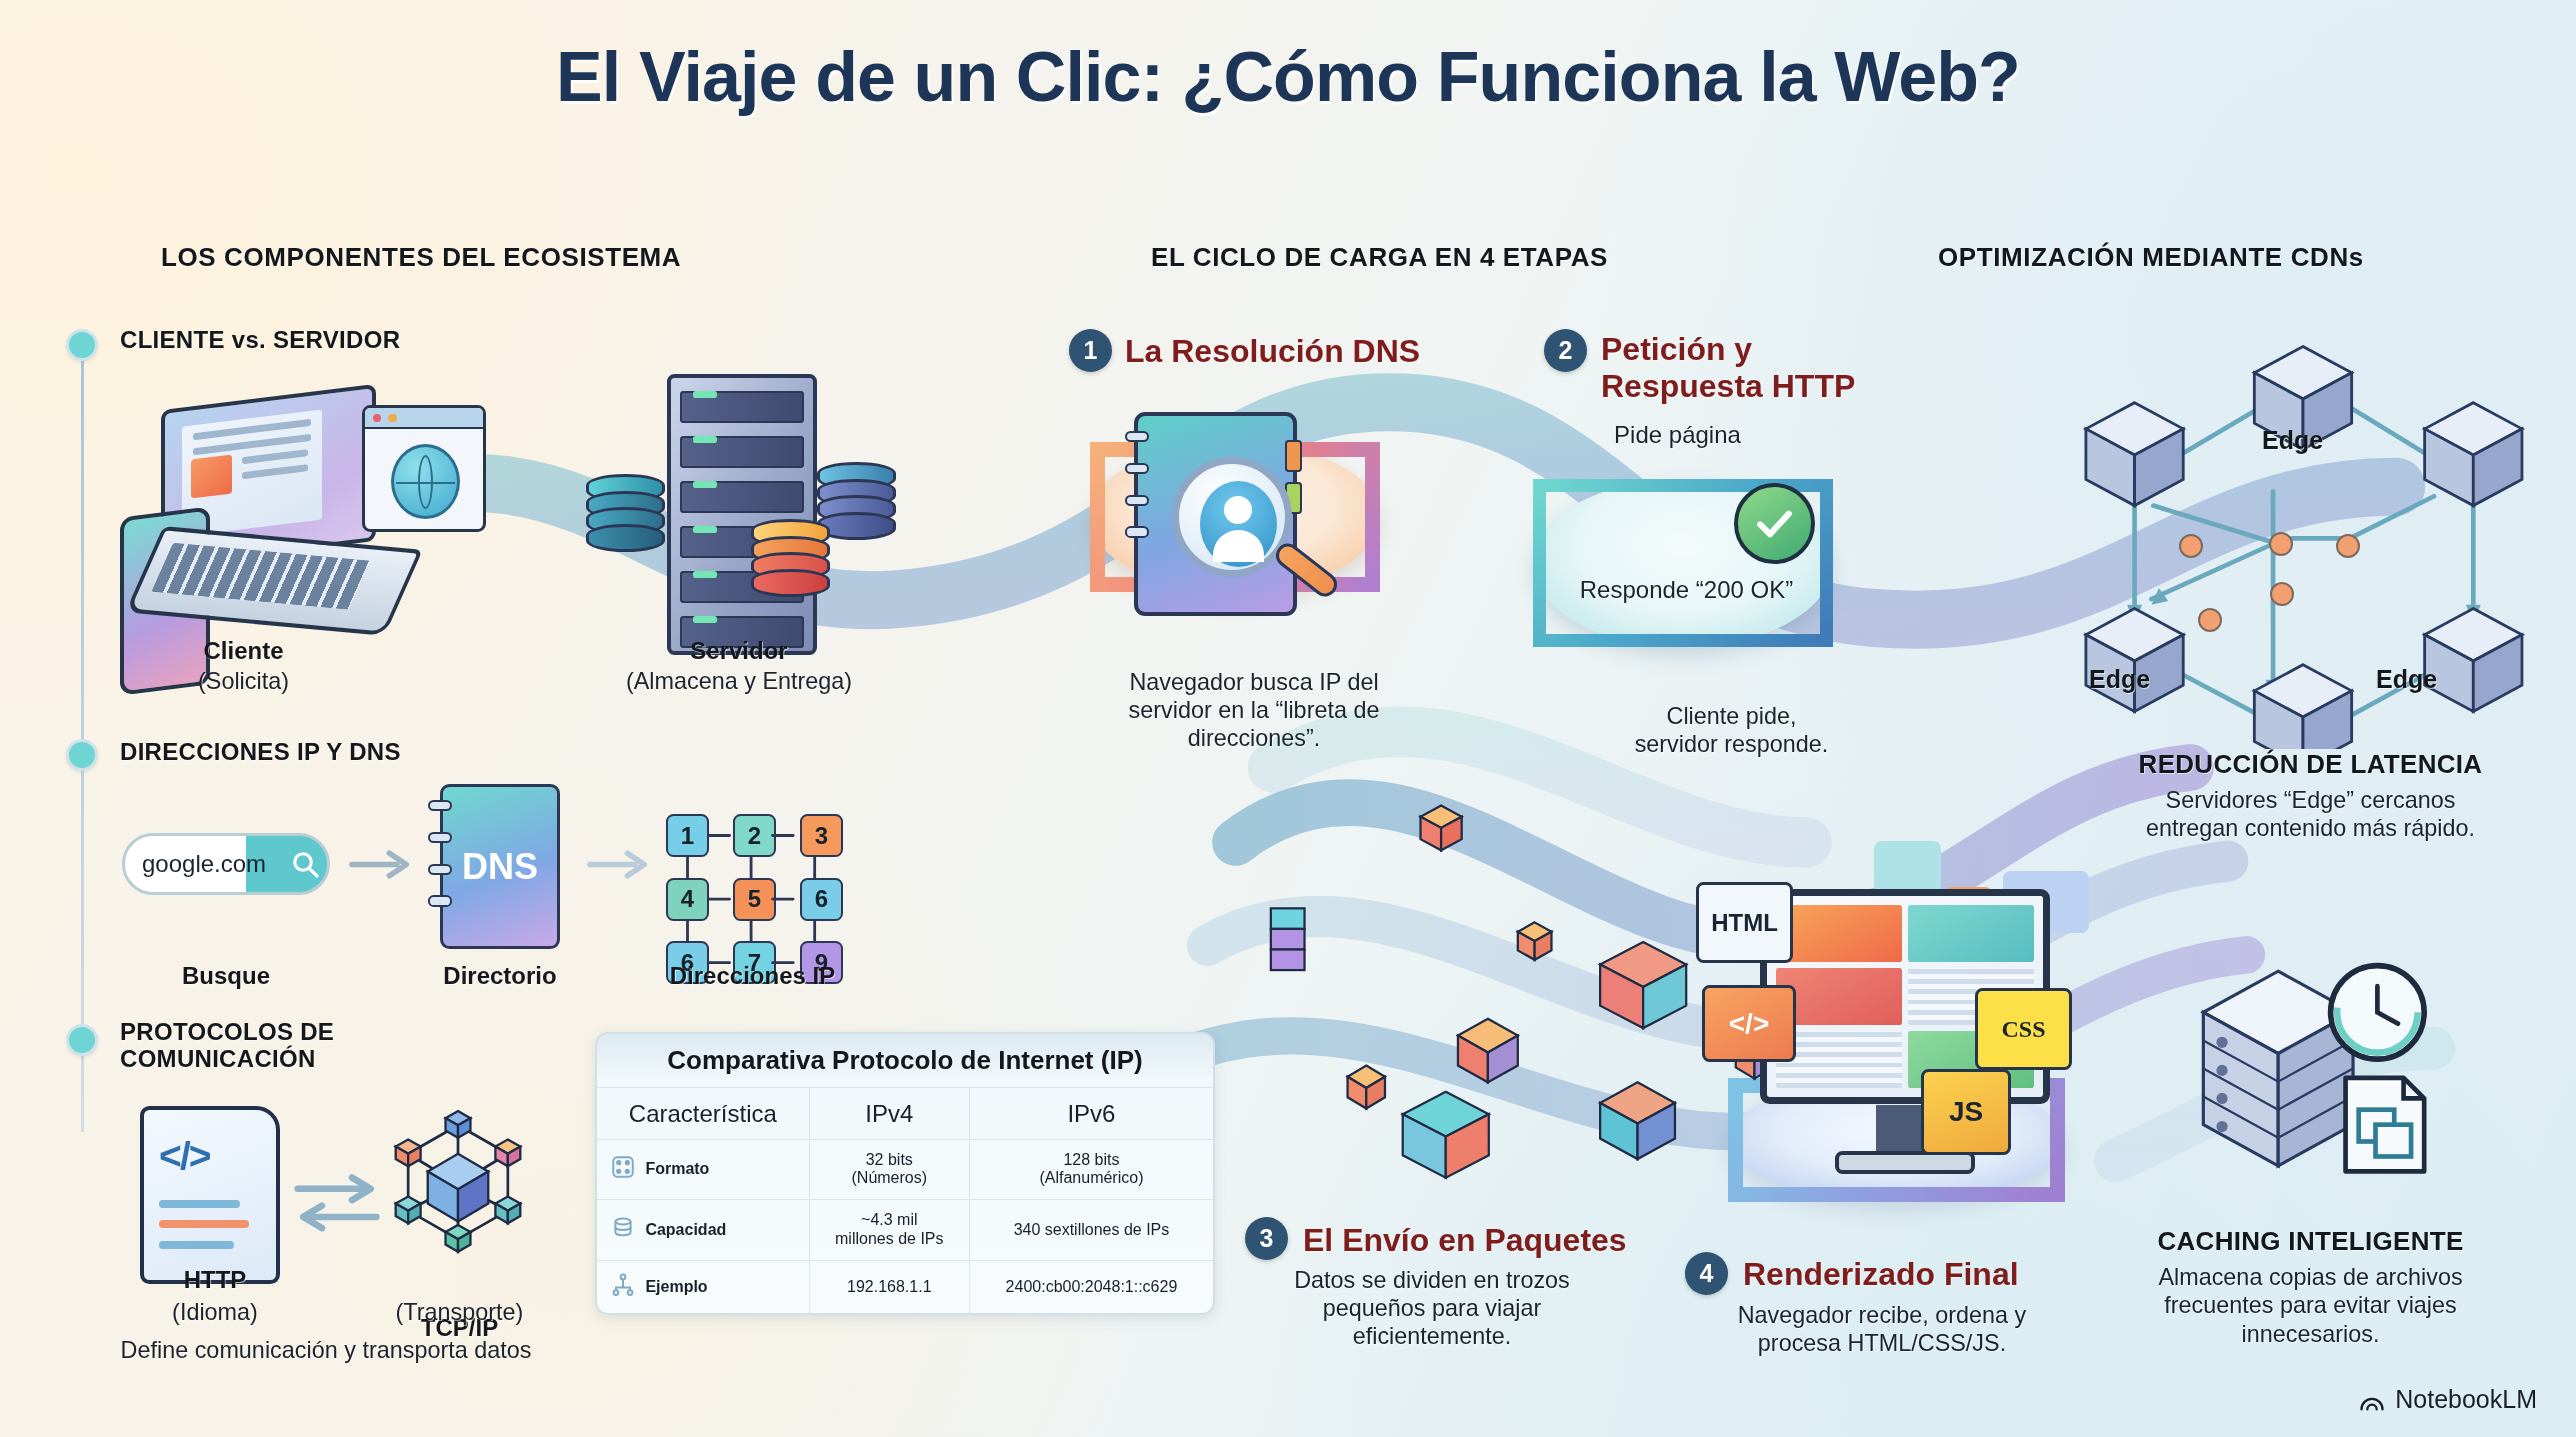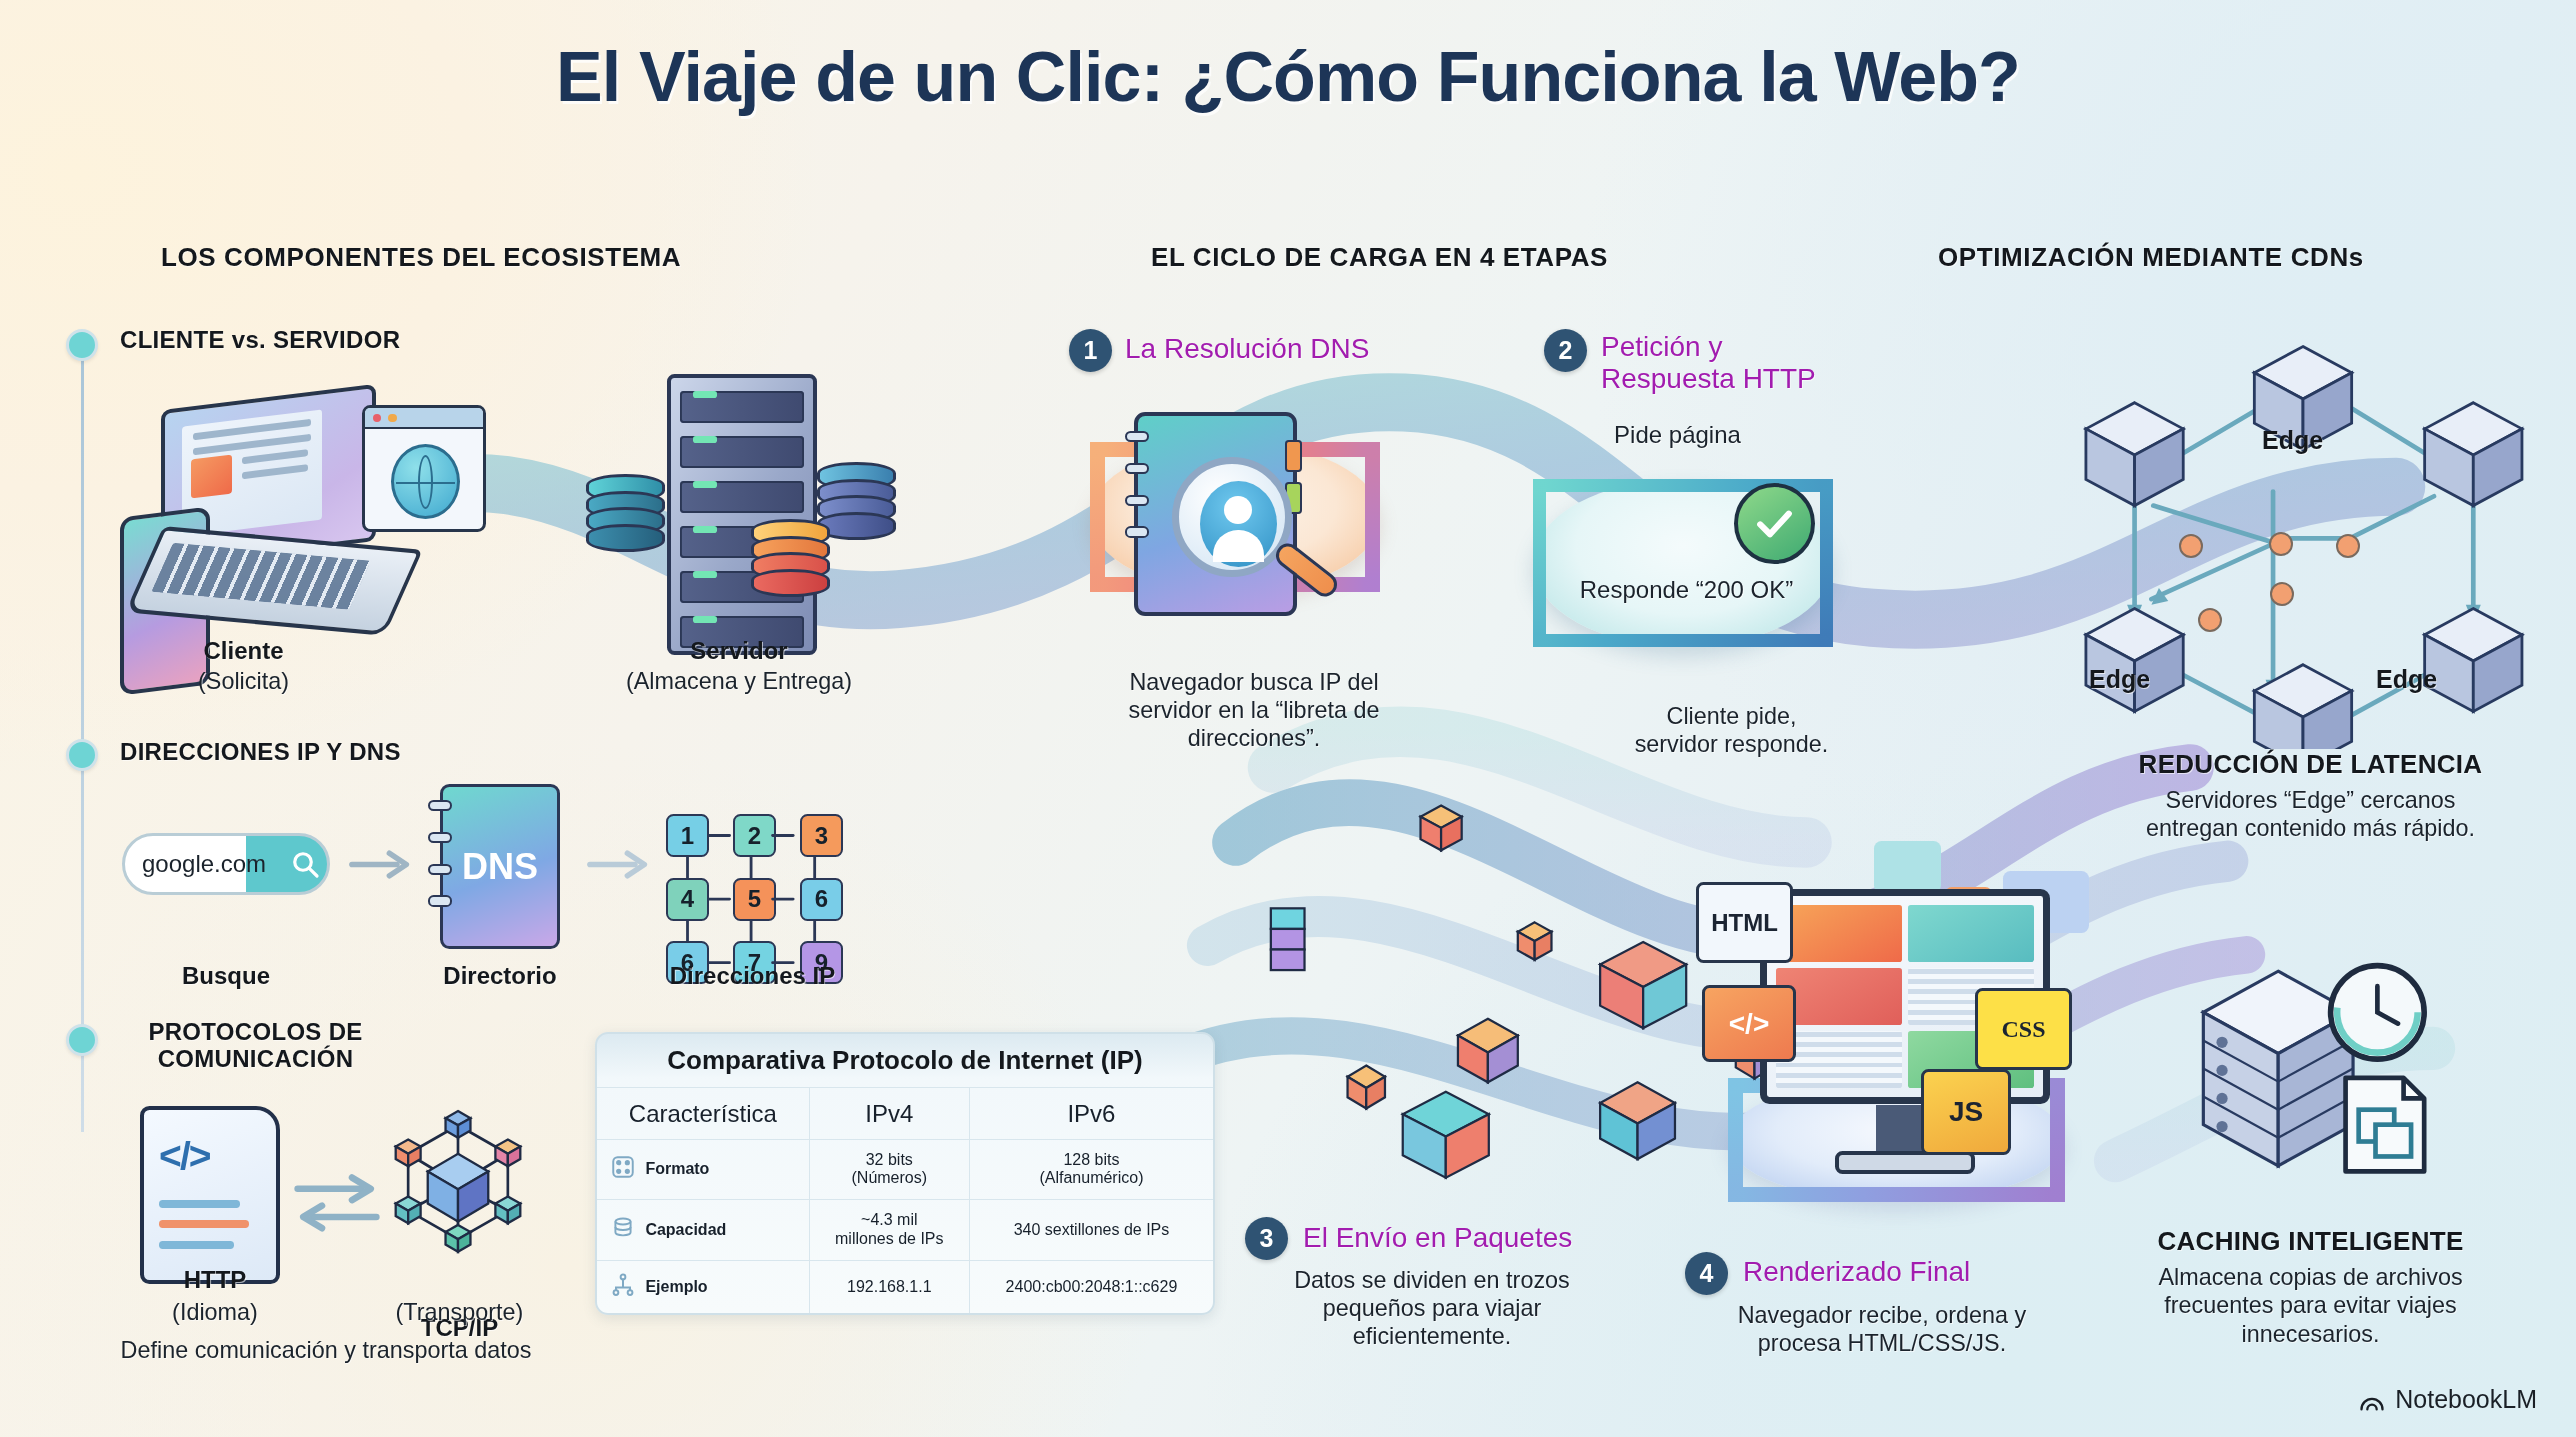--- a/index.html
+++ b/index.html
@@ -50,21 +50,21 @@
             box-shadow:0 1.9px 3.7px rgba(0,0,0,.08); }
   #dot1{ top:329px; } #dot2{ top:739px; } #dot3{ top:1024px; }
 
   .subhead {
     position:absolute; z-index:20;
     font-size:24px; font-weight:bold; letter-spacing:0.3px; color:#14181d;
     text-shadow:0.9px 0.9px 0 rgba(255,255,255,.55); line-height:1.14;
   }
   #sh1 { top:326px; left:120px; }
   #sh2 { top:738px; left:120px; }
-  #sh3 { top:1018px; left:120px; width:271px;text-align:center; }
+  #sh3 { top:1018px; left:120px; width:271px; }
 
   .cap-bold { position:absolute; z-index:22; text-align:center; font-weight:bold;
               font-size:24px; color:#14181d; text-shadow:0.9px 0.9px 0 rgba(255,255,255,.6); }
   .cap-sub  { position:absolute; z-index:22; text-align:center; font-size:23.4px;
               color:#1b232c; text-shadow:0.9px 0.9px 0 rgba(255,255,255,.6); }
 
   
   .art { position:absolute; z-index:18; }
 
   
@@ -158,21 +158,21 @@
   .table th:first-child,.table td:first-child{ border-left:none; }
   .table th{ font-weight:normal; font-size:24px; }
   .table td.feat{ font-weight:bold; text-align:left; padding-left:13px; white-space:nowrap; }
   .table td.feat .ic{ display:inline-block; vertical-align:middle; margin-right:9.4px; }
 
   
   .stepnum{ position:absolute; width:43px; height:43px; border-radius:50%;
     background:#2f5373; color:#fff; font-size:25px; font-weight:bold;
     display:flex; align-items:center; justify-content:center; z-index:28;
     box-shadow:0 1.9px 4.7px rgba(0,0,0,.18); }
-  .steptitle{ position:absolute; font-size:28px; font-weight:normal; color:#a21caf;
+  .steptitle{ position:absolute; font-size:32px; font-weight:bold; color:#7f1d1d;
     z-index:28; text-shadow:0.9px 0.9px 0 rgba(255,255,255,.6); line-height:1.16; }
   .stepdesc{ position:absolute; font-size:23.4px; color:#1b232c; text-align:center;
     z-index:28; text-shadow:0.9px 0.9px 0 rgba(255,255,255,.65); line-height:1.2; }
 
   .podium{ position:absolute; border-radius:50%; z-index:17; }
 
   
   .dnsdir{ position:absolute; width:163px; height:204px; border-radius:11.2px;
     background:linear-gradient(160deg,#5fcfc8,#7fa6e2 55%,#b99de4);
     border:4.7px solid #2b3755; z-index:20; }

